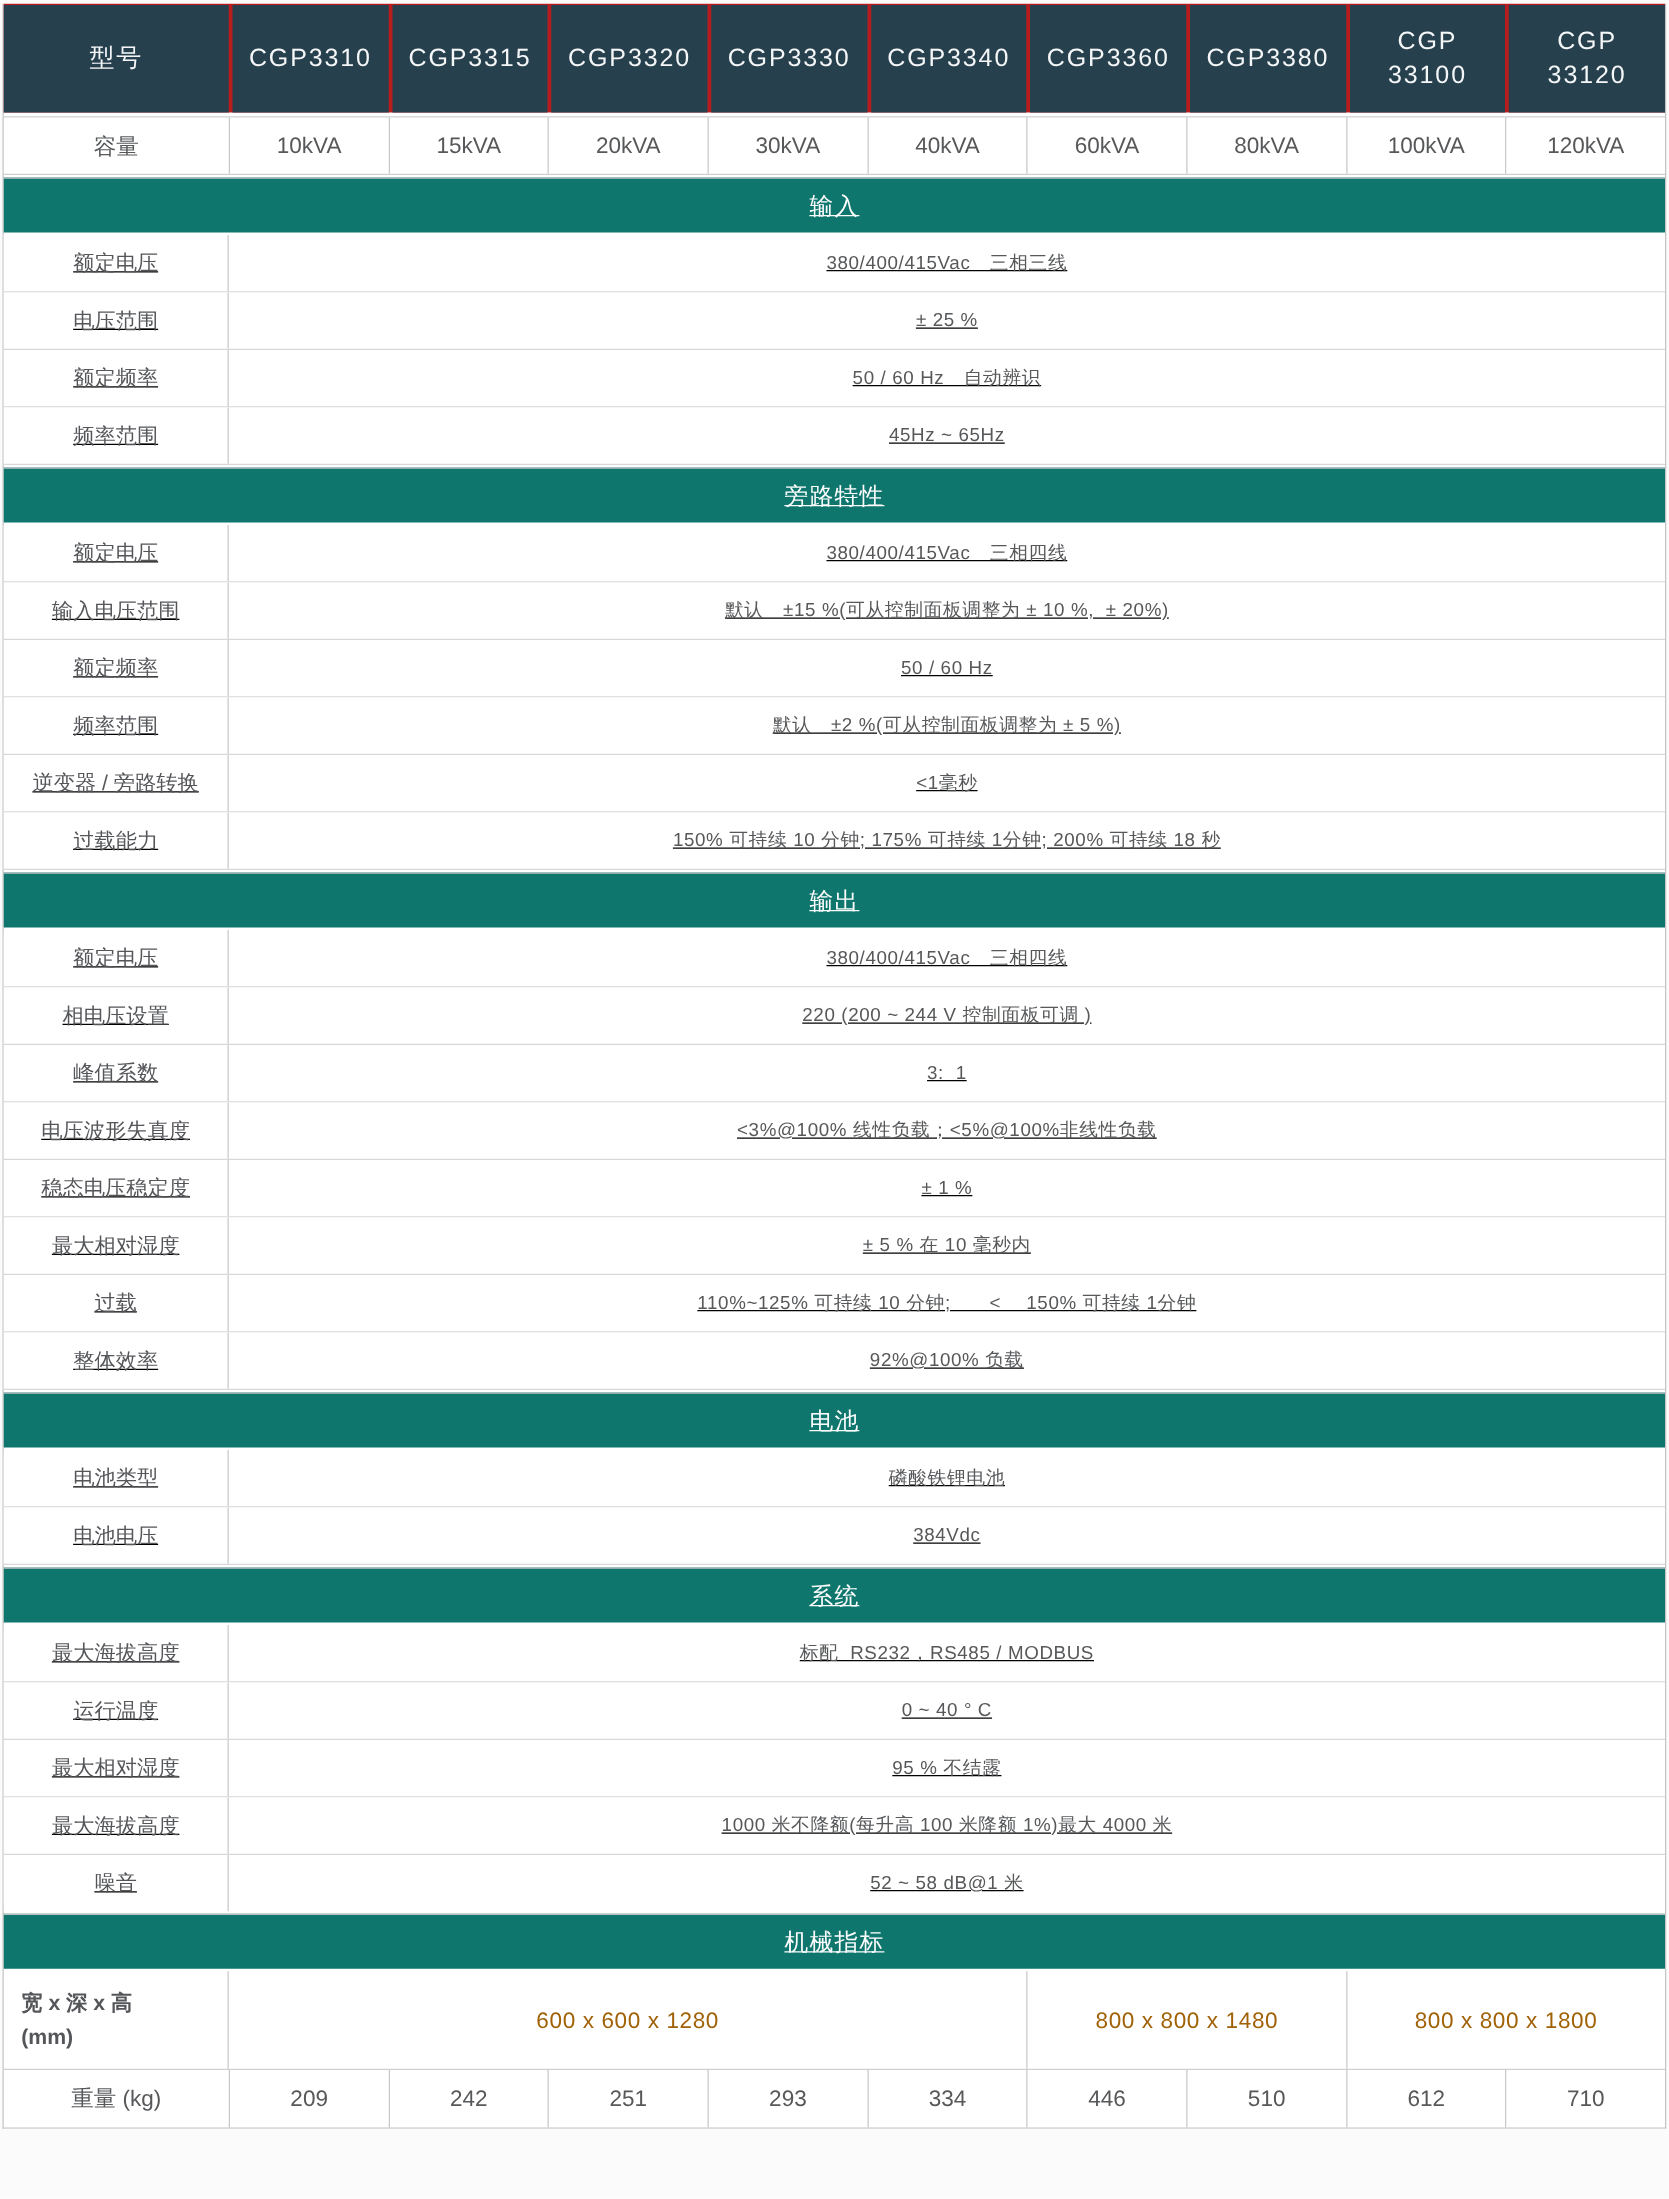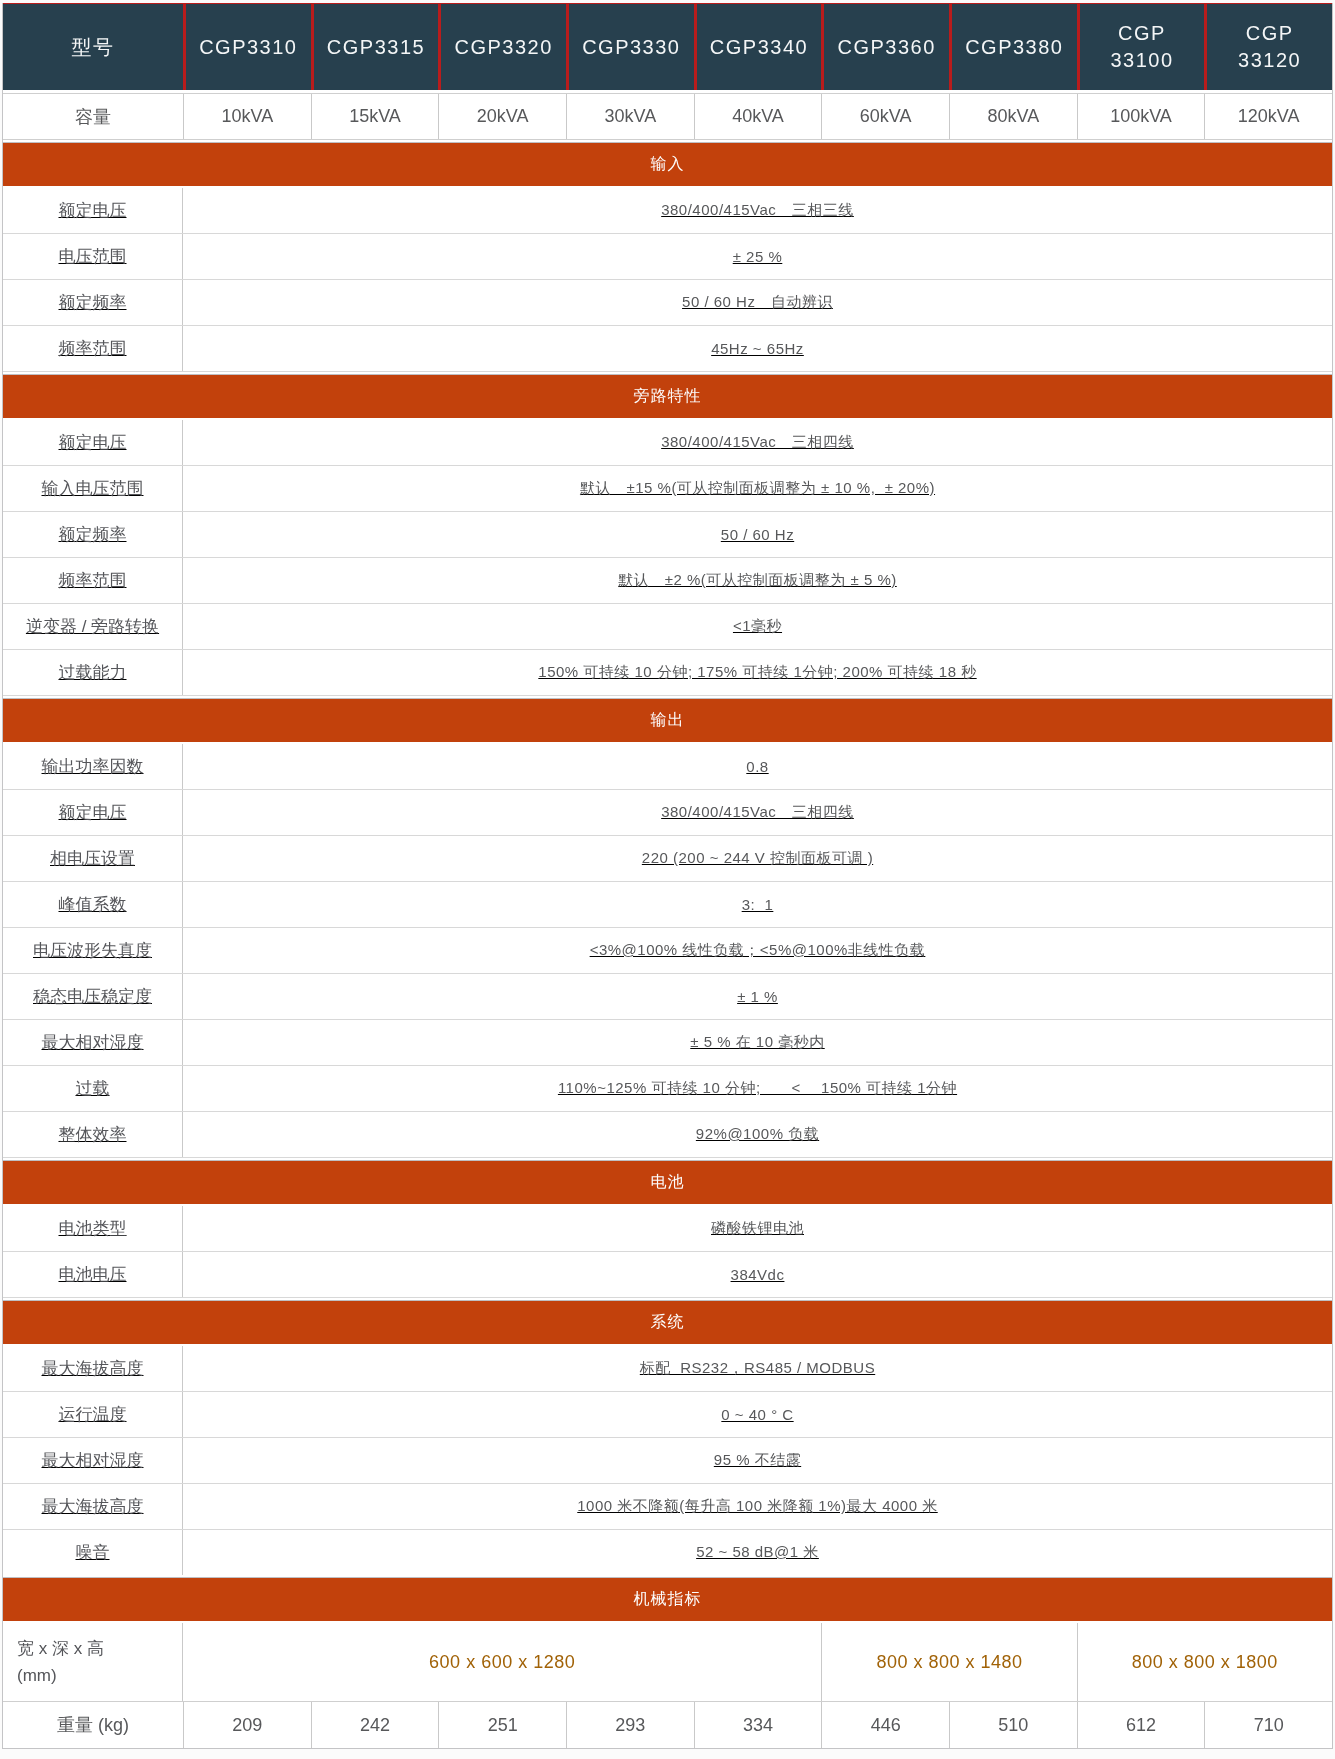--- a/index.html
+++ b/index.html
@@ -60,28 +60,29 @@
     justify-content: center;
     color: #57585a;
     font-size: 18px;
     border-left: 1px solid #c9c9c9;
   }
   .capacity-row .ccell:first-child { border-left: none; }
   
   .section-bar {
     margin: 2px 0;
     height: 43px;
-    background: #c2410c;
+    background: #0f766e;
     border-top: 1px solid #bfbfc3;
     color: #fdfdfd;
-    font-size: 16px;
+    font-size: 19px;
     display: flex;
     align-items: center;
     justify-content: center;
     letter-spacing: 1px;
+    text-decoration: underline;
   }
   
   .spec-row {
     display: grid;
     grid-template-columns: 180px 1fr;
     border-bottom: 1px solid #d8d8d8;
     background: #ffffff;
     text-decoration: underline;
   }
   .spec-row:last-child { border-bottom: none; }
@@ -119,20 +120,21 @@
     display: flex;
     flex-direction: column;
     justify-content: center;
     color: #55565a;
     font-size: 17px;
     line-height: 1.6;
     padding-left: 14px;
     box-sizing: border-box;
     border-right: 1px solid #c9c9c9;
     white-space: pre-line;
+    font-weight: bold;
   }
   .dim-value {
     height: 78px;
     display: flex;
     align-items: center;
     justify-content: center;
     color: #a16207;
     font-size: 18px;
     letter-spacing: 0.5px;
     border-left: 1px solid #c9c9c9;
@@ -221,24 +223,20 @@
         <div class="spec-row">
           <div class="row-label">逆变器 / 旁路转换</div>
           <div class="row-value">&lt;1毫秒</div>
         </div>
         <div class="spec-row">
           <div class="row-label">过载能力</div>
           <div class="row-value">150% 可持续 10 分钟; 175% 可持续 1分钟; 200% 可持续 18 秒</div>
         </div>
         <div class="section-bar">输出</div>
         <div class="spec-row">
-          <div class="row-label">输出功率因数</div>
-          <div class="row-value">0.8</div>
-        </div>
-        <div class="spec-row">
           <div class="row-label">额定电压</div>
           <div class="row-value">380/400/415Vac　三相四线</div>
         </div>
         <div class="spec-row">
           <div class="row-label">相电压设置</div>
           <div class="row-value">220 (200 ~ 244 V 控制面板可调 )</div>
         </div>
         <div class="spec-row">
           <div class="row-label">峰值系数</div>
           <div class="row-value">3:  1</div>

